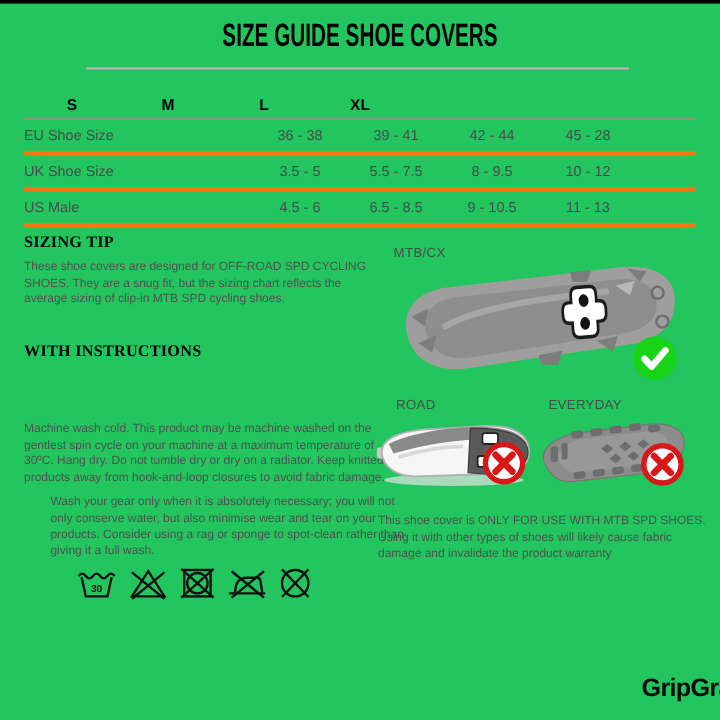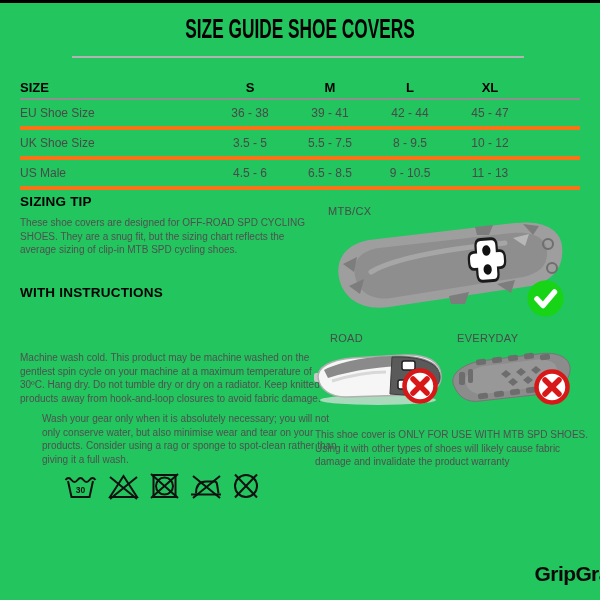--- a/index.html
+++ b/index.html
@@ -15,21 +15,21 @@
   .size-table{position:absolute;left:20px;top:78px;width:560px;}
   .trow{display:flex;align-items:flex-end;}
   .thead{height:20px;border-bottom:2px solid #8f8f8f;font-weight:700;font-size:13px;}
   .tdata{height:26px;border-bottom:4px solid #f97316;font-size:12px;color:#4a4a4a;
          align-items:center;}
   .c-label{flex:0 0 190px;text-align:left;}
   .c-val{flex:0 0 80px;text-align:center;}
   .thead .c-label{padding-bottom:3px;}
   .thead .c-val{padding-bottom:3px;}
 
-  .h2{position:absolute;font-size:13.5px;font-weight:800;letter-spacing:0.2px;}
+  .h2{position:absolute;font-size:13.5px;font-weight:800;letter-spacing:0.2px;font-family:Liberation Serif, serif;}
   .body-text{position:absolute;font-size:10px;line-height:13.5px;color:#505050;}
 
   
   .care-icons{position:absolute;left:62px;top:472px;display:flex;gap:8px;}
   .care-icons svg{display:block;}
 
   .shoe-label{position:absolute;font-size:11px;color:#4a4a4a;letter-spacing:0.3px;}
   .abs{position:absolute;}
 
   .brand{position:absolute;right:19px;top:562px;font-size:21px;font-weight:800;
@@ -40,32 +40,31 @@
 
 <div id="page">
 
   <div class="topbar"></div>
 
   <div class="title">SIZE GUIDE SHOE COVERS</div>
   <div class="title-rule"></div>
 
   <div class="size-table">
     <div class="trow thead">
-      <div class="c-label">SIZE</div>
       <div class="c-val">S</div>
       <div class="c-val">M</div>
       <div class="c-val">L</div>
       <div class="c-val">XL</div>
     </div>
     <div class="trow tdata">
       <div class="c-label">EU Shoe Size</div>
       <div class="c-val">36 - 38</div>
       <div class="c-val">39 - 41</div>
       <div class="c-val">42 - 44</div>
-      <div class="c-val">45 - 47</div>
+      <div class="c-val">45 - 28</div>
     </div>
     <div class="trow tdata">
       <div class="c-label">UK Shoe Size</div>
       <div class="c-val">3.5 - 5</div>
       <div class="c-val">5.5 - 7.5</div>
       <div class="c-val">8 - 9.5</div>
       <div class="c-val">10 - 12</div>
     </div>
     <div class="trow tdata">
       <div class="c-label">US Male</div>

